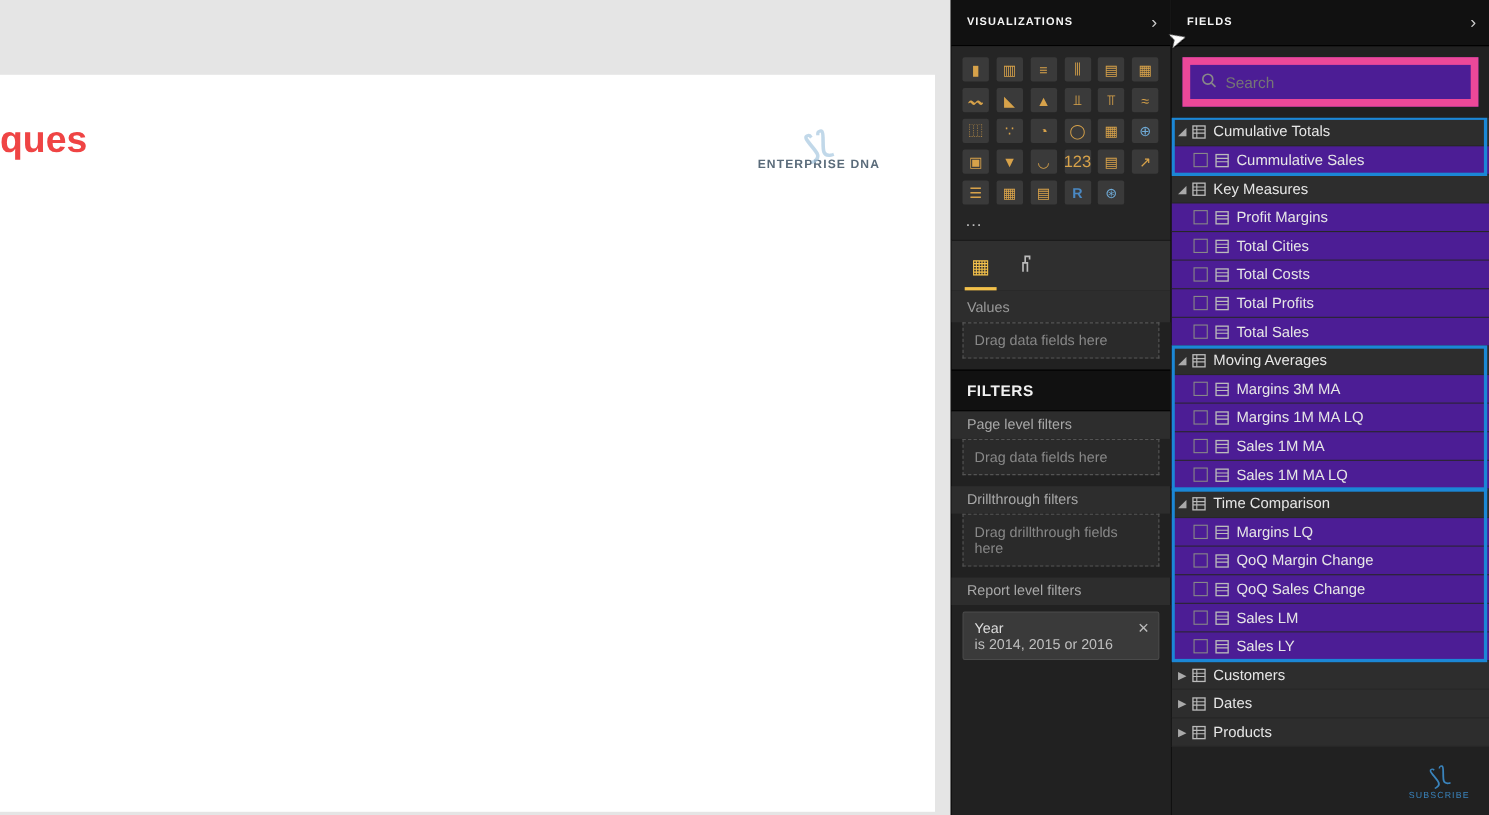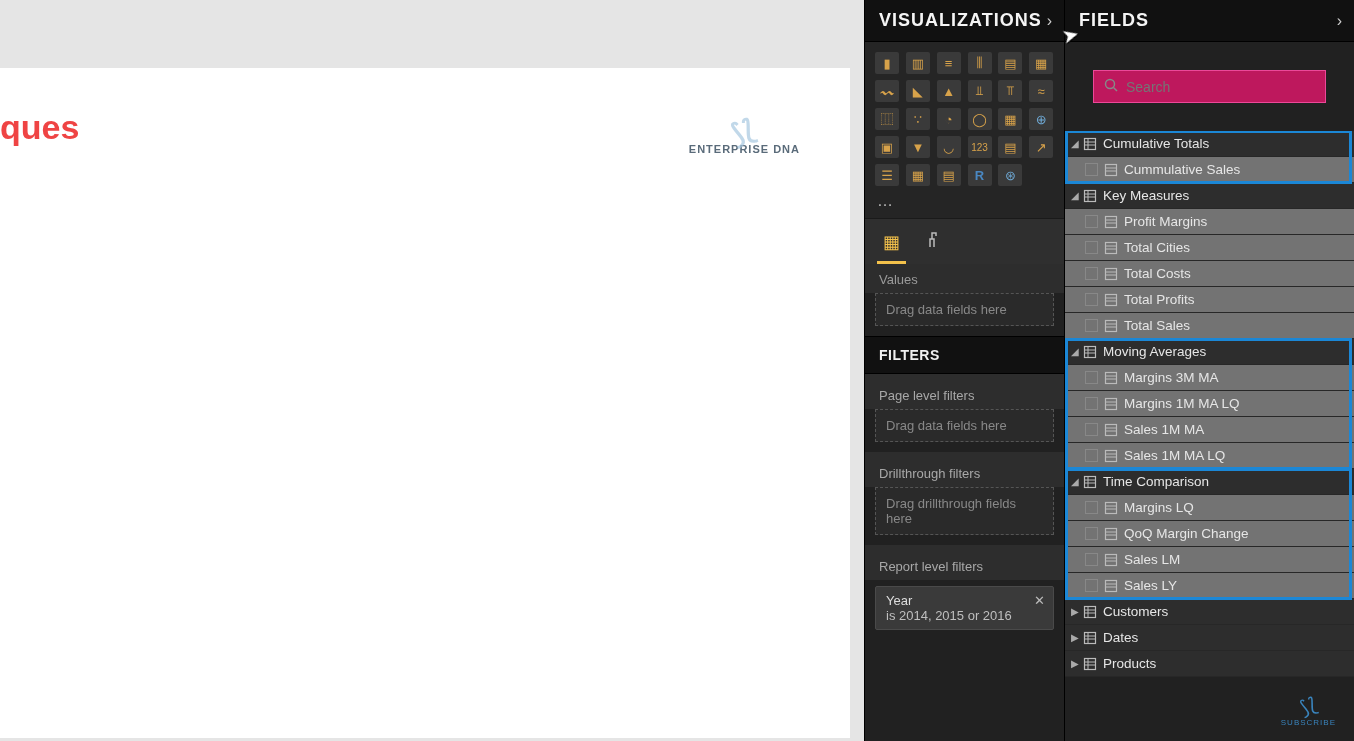--- a/index.html
+++ b/index.html
@@ -65,21 +65,21 @@
   .panel-header {
     background: #111;
     padding: 8px 12px 8px 14px;
     display: flex;
     align-items: center;
     justify-content: space-between;
     border-bottom: 1px solid #000;
     height: 42px;
   }
   .panel-header .title {
-    font-size: 18px;
+    font-size: 10px;
     letter-spacing: 1px;
     font-weight: 600;
     color: #f5f5f5;
   }
   .chev { color: #ccc; font-size: 16px; }
 
   
   .viz-grid {
     display: grid;
     grid-template-columns: repeat(6, 1fr);
@@ -145,21 +145,21 @@
     background: #111;
     padding: 10px 14px;
     font-size: 14px;
     letter-spacing: 0.5px;
     font-weight:600;
     color:#f0f0f0;
     border-top:1px solid #000;
     border-bottom:1px solid #000;
   }
   .filter-label {
-    padding: 14px 14px 6px;
+    padding: 4px 14px 6px;
     color:#a8a8a8;
     font-size:13px;
     background:#2d2d2d;
   }
   .filter-chip {
     margin: 6px 10px;
     background:#3a3a3a;
     border:1px solid #4a4a4a;
     padding:6px 10px;
     border-radius:2px;
@@ -167,23 +167,23 @@
     font-size:13px;
     position:relative;
   }
   .filter-chip .close-x {
     position:absolute; right:8px; top:6px;
     color:#bbb;
   }
 
   
   .search-box {
-    margin: 28px;
-    background:#be185d;
-    border:1px solid #ec4899;
+    margin: 10px;
+    background:#4c1d95;
+    border:7px solid #ec4899;
     padding:7px 10px;
     display:flex; align-items:center; gap:8px;
   }
   .search-box input {
     background:transparent; border:none; outline:none;
     color:#bbb; font-size:14px; flex:1;
   }
   .search-icon { color:#888; font-size:14px; }
 
   .fields-scroll {
@@ -197,21 +197,21 @@
 
   .table-row, .field-row {
     display:flex; align-items:center;
     height: 26px;
     font-size: 13.5px;
     color:#e6e6e6;
     background:#2d2d2d;
     border-bottom:1px solid #272727;
   }
   .table-row { padding-left: 6px; }
-  .field-row { padding-left: 20px; background:#737373;text-align:right; }
+  .field-row { padding-left: 20px; background:#4c1d95;text-align:right; }
   .tri {
     width:12px; display:inline-block;
     color:#aaa; font-size:10px;
   }
   .tbl-ico, .fld-ico {
     display:inline-flex; align-items:center; justify-content:center;
     width:14px; height:14px;
     margin-right:6px;
   }
   .tbl-ico svg, .fld-ico svg { display:block; }
@@ -293,21 +293,21 @@
     <div class="viz-cell">≈</div>
     <div class="viz-cell">⿲</div>
     <div class="viz-cell">∵</div>
     <div class="viz-cell">◔</div>
     <div class="viz-cell">◯</div>
     <div class="viz-cell">▦</div>
     <div class="viz-cell globe">⊕</div>
     <div class="viz-cell">▣</div>
     <div class="viz-cell">▼</div>
     <div class="viz-cell">◡</div>
-    <div class="viz-cell" style="font-size:10px;">123</div>
+    <div class="viz-cell" style="font-size:15px;">123</div>
     <div class="viz-cell">▤</div>
     <div class="viz-cell">↗</div>
     <div class="viz-cell">☰</div>
     <div class="viz-cell">▦</div>
     <div class="viz-cell">▤</div>
     <div class="viz-cell r">R</div>
     <div class="viz-cell globe">⊛</div>
   </div>
   <div class="ellipsis-row">…</div>
 
@@ -543,20 +543,31 @@
         </div>
         <div class="field-row">
           <span class="chk"></span>
           <span class="fld-ico">
             <svg width="14" height="14" viewBox="0 0 14 14">
               <rect x="1.5" y="1.5" width="11" height="11" stroke="#bbb" stroke-width="1.2" fill="none"></rect>
               <line x1="1.5" y1="5" x2="12.5" y2="5" stroke="#bbb" stroke-width="1"></line>
               <line x1="1.5" y1="8" x2="12.5" y2="8" stroke="#bbb" stroke-width="1"></line>
             </svg>
           </span>
+          <span>QoQ Sales Change</span>
+        </div>
+        <div class="field-row">
+          <span class="chk"></span>
+          <span class="fld-ico">
+            <svg width="14" height="14" viewBox="0 0 14 14">
+              <rect x="1.5" y="1.5" width="11" height="11" stroke="#bbb" stroke-width="1.2" fill="none"></rect>
+              <line x1="1.5" y1="5" x2="12.5" y2="5" stroke="#bbb" stroke-width="1"></line>
+              <line x1="1.5" y1="8" x2="12.5" y2="8" stroke="#bbb" stroke-width="1"></line>
+            </svg>
+          </span>
           <span>Sales LM</span>
         </div>
         <div class="field-row">
           <span class="chk"></span>
           <span class="fld-ico">
             <svg width="14" height="14" viewBox="0 0 14 14">
               <rect x="1.5" y="1.5" width="11" height="11" stroke="#bbb" stroke-width="1.2" fill="none"></rect>
               <line x1="1.5" y1="5" x2="12.5" y2="5" stroke="#bbb" stroke-width="1"></line>
               <line x1="1.5" y1="8" x2="12.5" y2="8" stroke="#bbb" stroke-width="1"></line>
             </svg>

